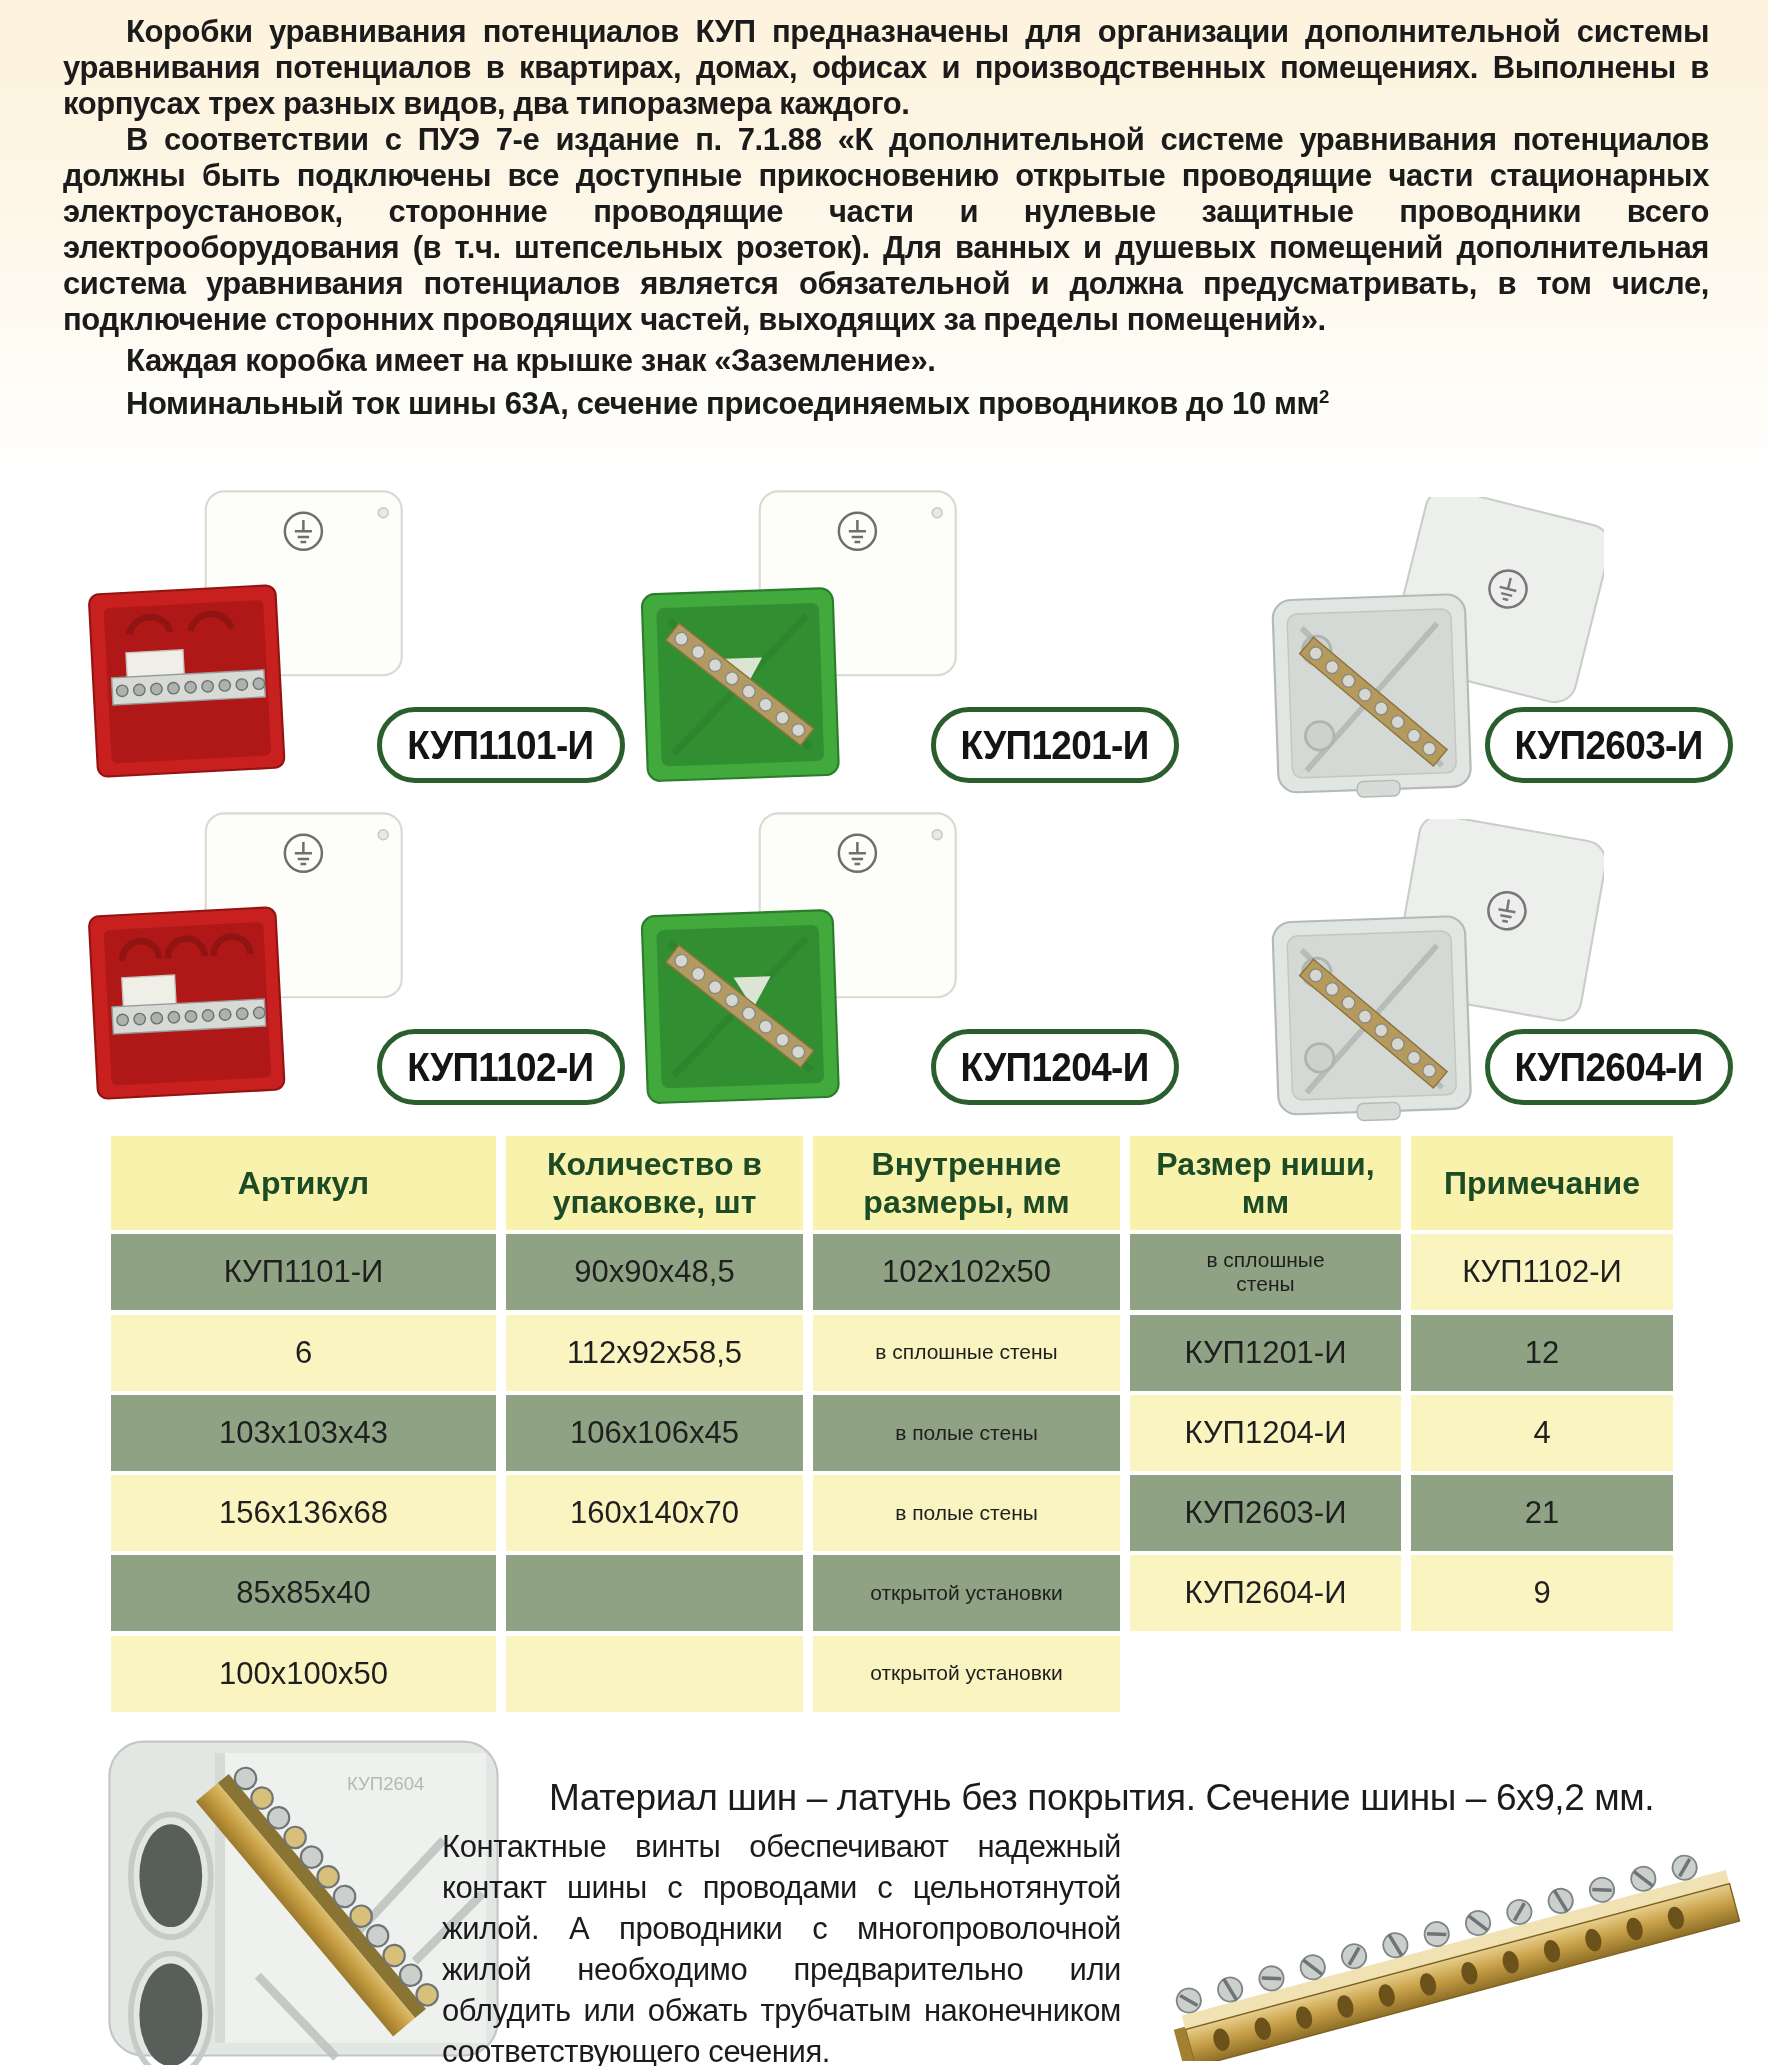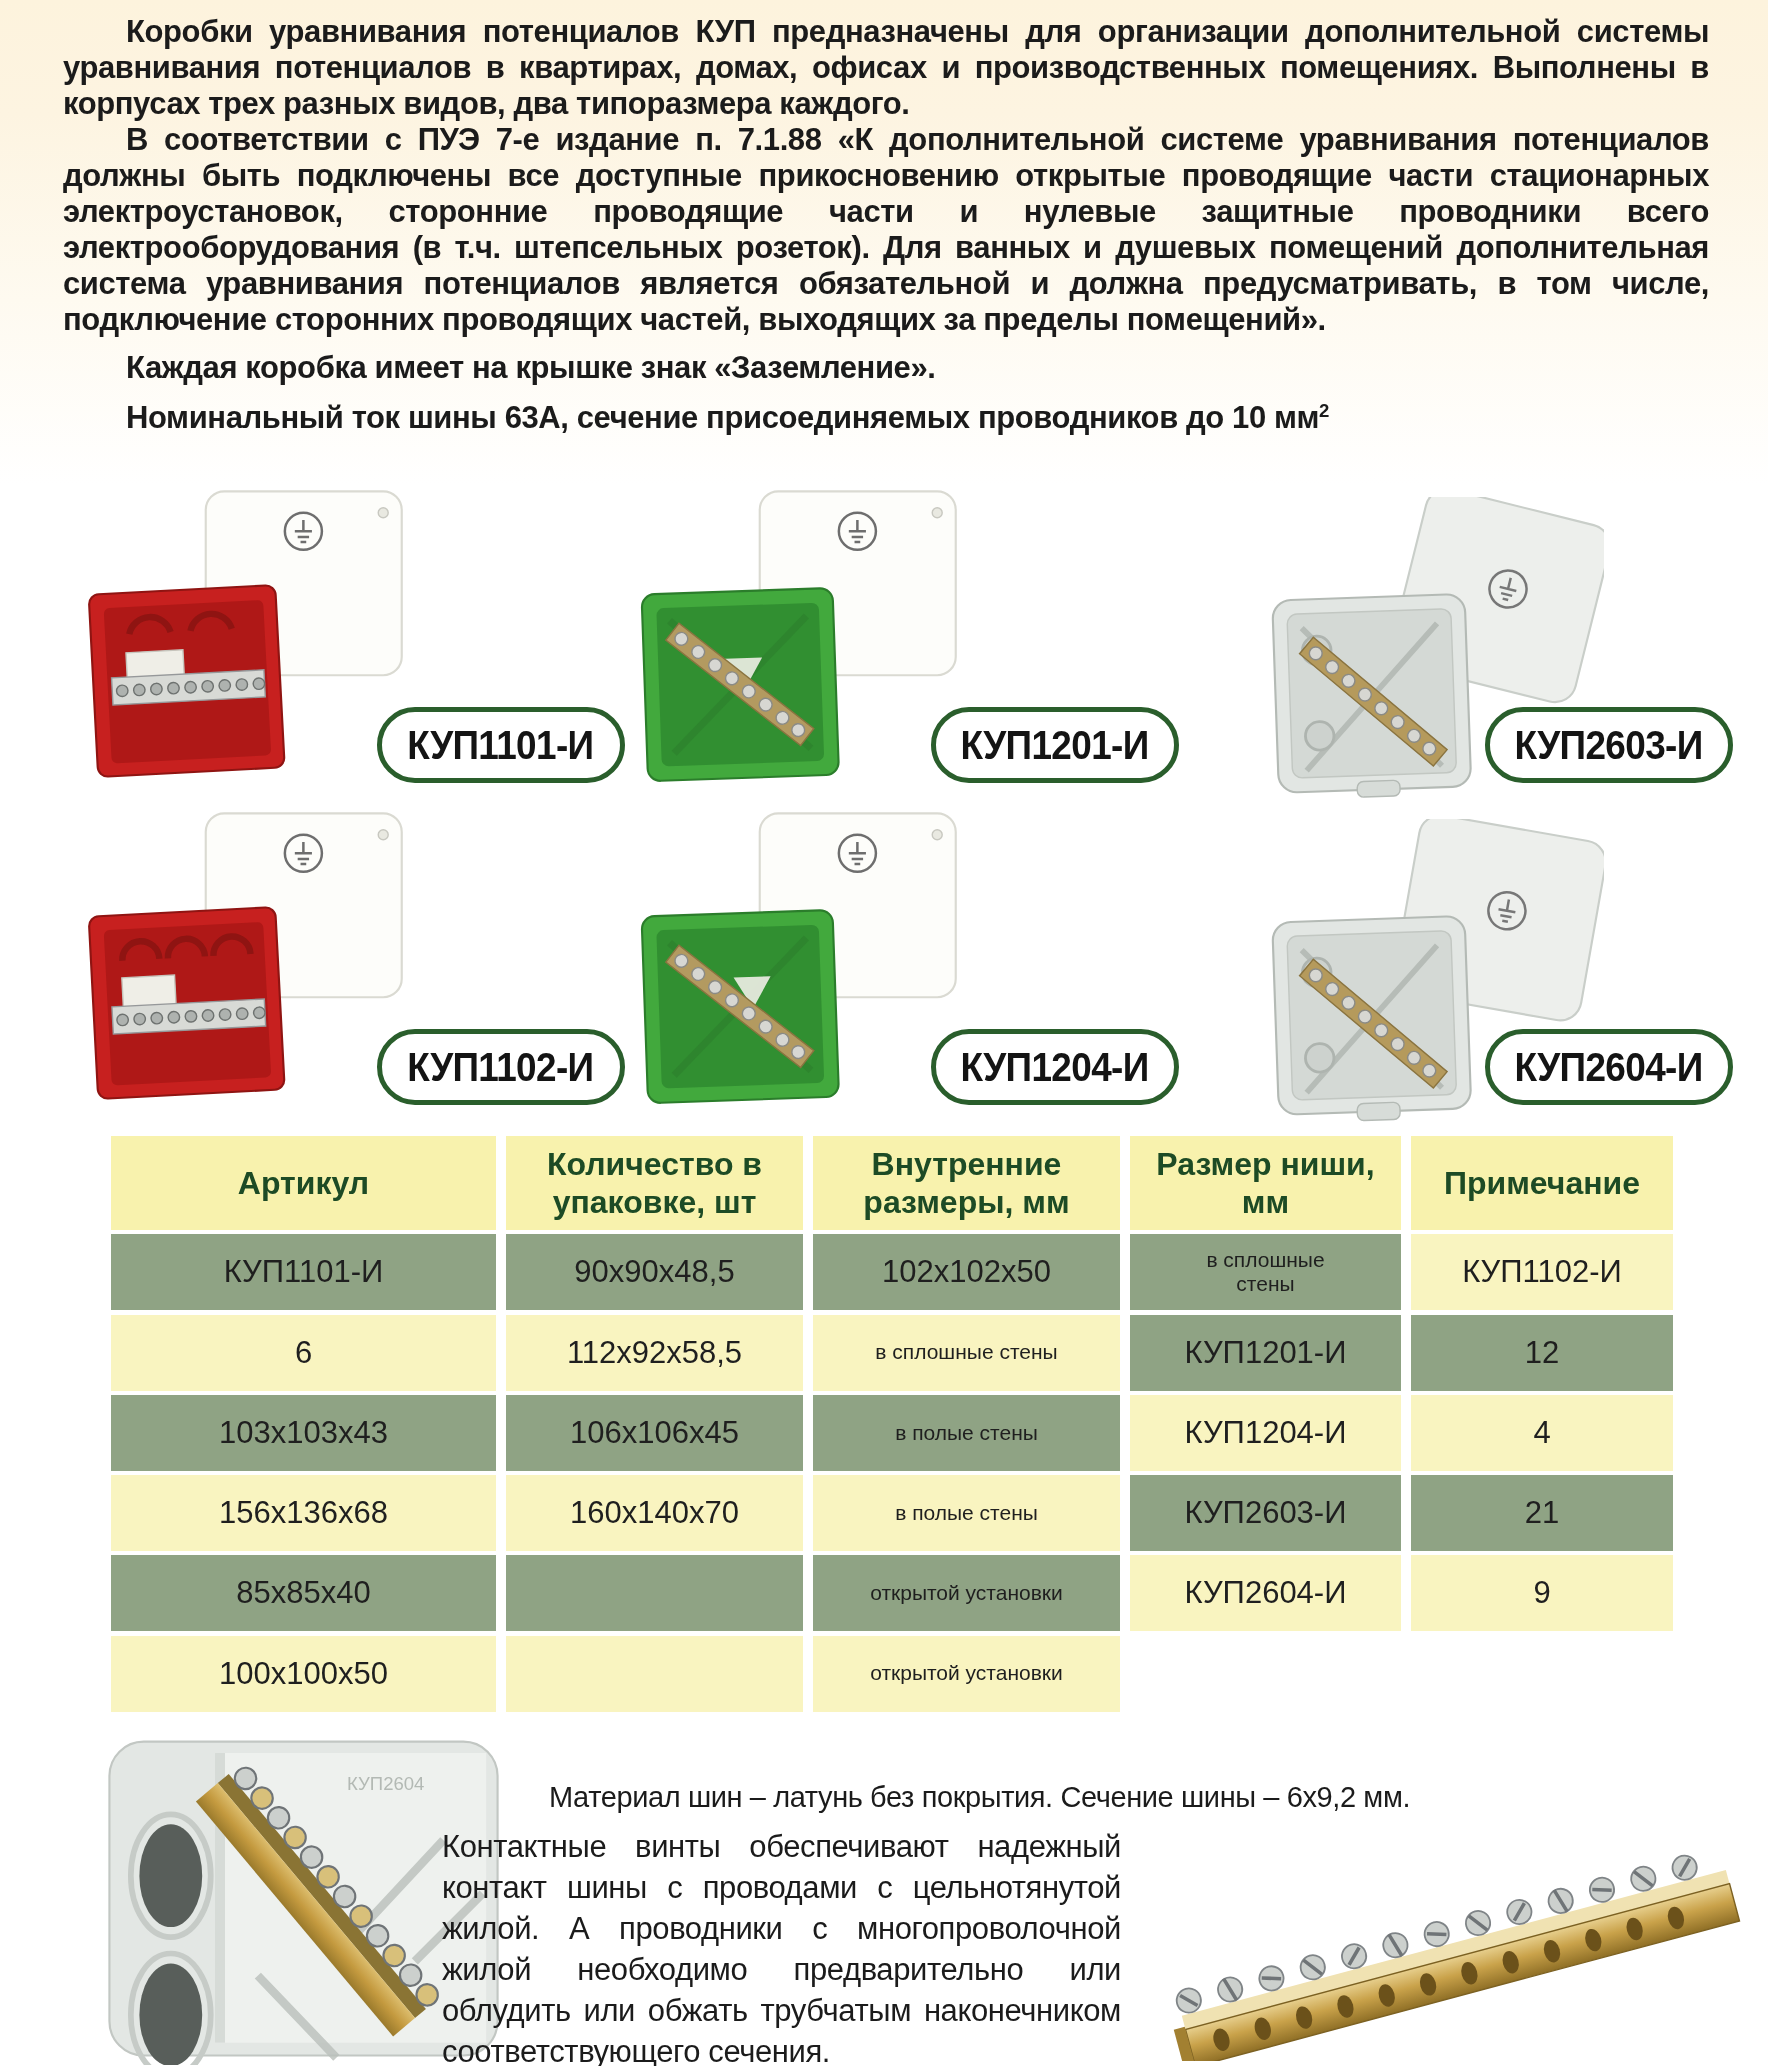--- a/index.html
+++ b/index.html
@@ -7,21 +7,21 @@
   .page {
     position:relative; width:1769px; height:2066px; margin:0 auto; overflow:hidden;
     background:linear-gradient(180deg,#fdf3dd 0px,#fdf4e1 114px,#fefaf0 300px,#ffffff 485px,#ffffff 100%);
     color:#1b1b1b;
   }
   
   .intro { position:absolute; left:63px; top:14.3px; width:1646px; font-size:31px; line-height:36px; letter-spacing:-0.4px; }
   .intro p { margin:0; }
   .intro .just { text-align:justify; }
   .intro .ind { text-indent:63px;font-weight:bold; }
-  .intro .single { margin-top:9px; line-height:41px; }
+  .intro .single { margin-top:2px; line-height:41px; }
   .intro sup { font-size:60%; vertical-align:super; line-height:0; }
   
   .products { position:absolute; left:75px; top:484px; width:1662px; display:grid;
               grid-template-columns:1fr 1fr 1fr; grid-auto-rows:312px; row-gap:10px; }
   .card { position:relative; }
   .photo { position:absolute; left:5.7px; top:0; }
   .card.shift .photo { left:86px; top:13px; }
   .pill { position:absolute; right:4.3px; bottom:13px; width:248px; height:76px; background:#ffffff;
           border:5.7px solid #2a5e2c; border-radius:41px; display:flex; align-items:center; justify-content:center; }
   .pill span { display:inline-block; font-size:41px; font-weight:700; letter-spacing:-0.7px;
@@ -33,21 +33,21 @@
   .spec .c { display:flex; align-items:center; justify-content:center; text-align:center;
              font-size:31px; color:#1f1f1f; padding:4.3px 7.1px; }
   .spec .h { background:#f8f2ad; color:#1d4b25; font-weight:700; font-size:32px; line-height:1.2;
              min-height:94px; padding:7.1px 5.7px; }
   .spec .g { background:#8fa384; }
   .spec .y { background:#f9f4c0; }
   .spec .note { font-size:21px; line-height:1.18; padding:4.3px 50px; }
   
   .bigbox { position:absolute; left:108px; top:1740px; }
   .busphoto { position:absolute; right:0px; top:1815px; }
-  .bustext1 { position:absolute; left:442px; top:1777px; width:1268px; font-size:29px; line-height:41px;
+  .bustext1 { position:absolute; left:442px; top:1777px; width:1268px; font-size:37px; line-height:41px;
               letter-spacing:-0.4px; text-align:justify; text-indent:107px; }
   .bustext2 { position:absolute; left:442px; top:1826px; width:679px; font-size:31px; line-height:41px;
               letter-spacing:-0.4px; text-align:justify; }
 </style>
 </head>
 <body>
 
 <div class="page">
 
   <section class="intro">

